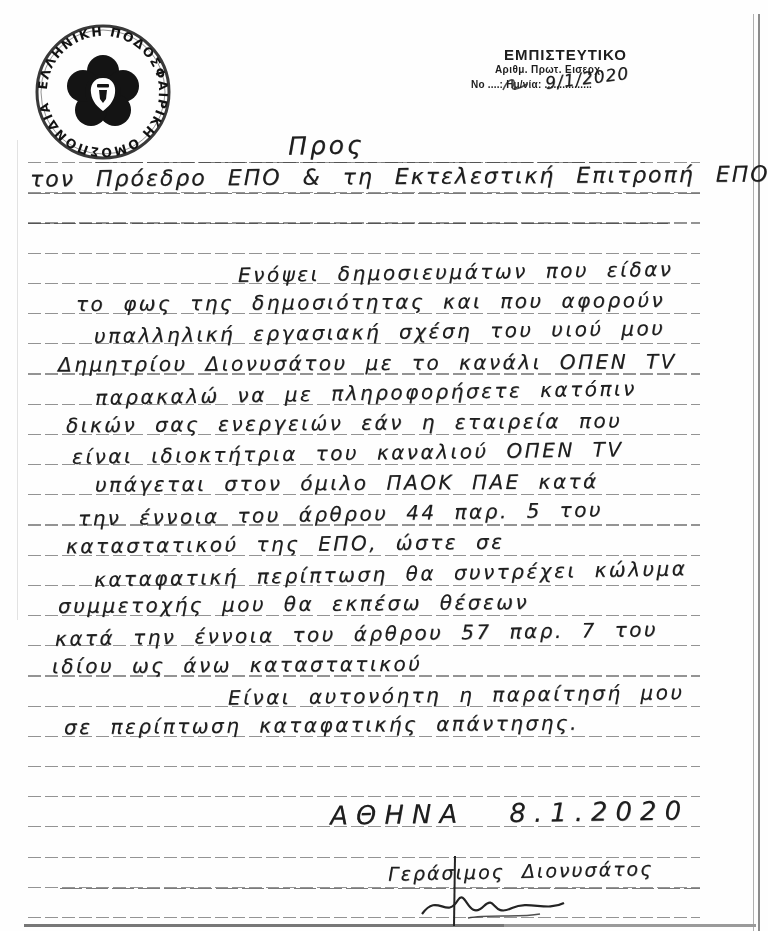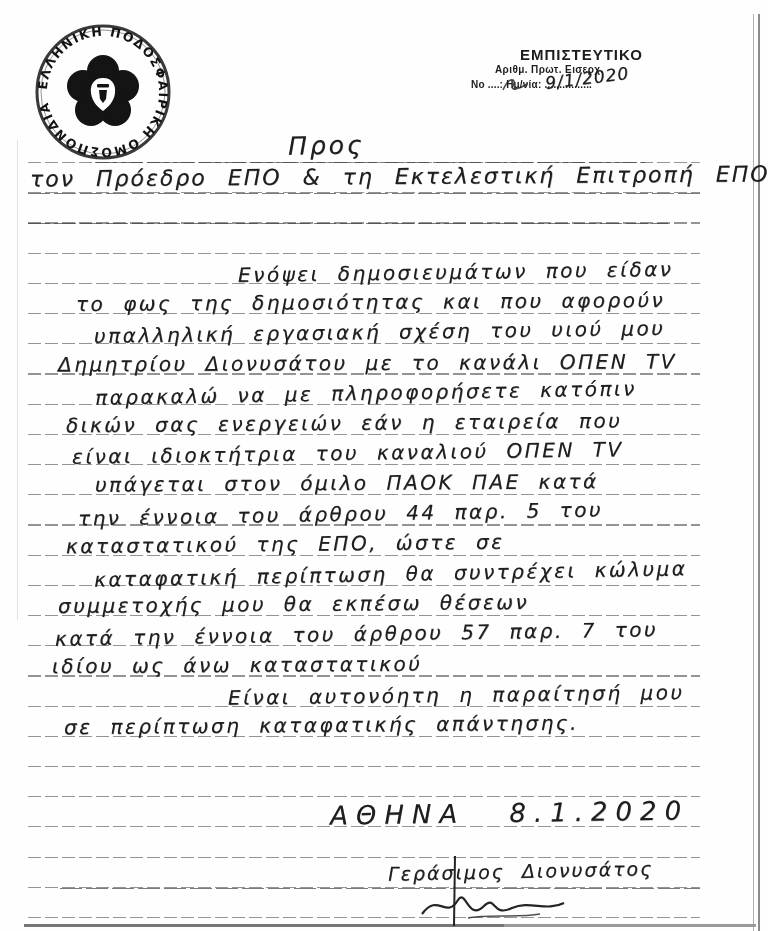--- a/index.html
+++ b/index.html
@@ -25,21 +25,21 @@
 
   
   .edge-r1{position:absolute;top:14px;bottom:0;left:753px;width:1px;background:#b0b0b0;}
   .edge-r2{position:absolute;top:14px;bottom:0;left:758px;width:2px;background:#8c8c8c;}
   .edge-b{position:absolute;left:24px;top:924px;width:732px;height:2.5px;background:#9a9a9a;}
   .edge-b2{position:absolute;left:24px;top:924px;width:480px;height:3px;background:#777;}
   .edge-l{position:absolute;left:17px;top:140px;width:1px;height:480px;background:#e2e2e2;}
 
   
   .hdr{position:absolute;color:#1d1d1d;}
-  .hdr-conf{left:520px;top:46px;font-size:15px;font-weight:bold;letter-spacing:1px;}
+  .hdr-conf{left:504px;top:46px;font-size:15px;font-weight:bold;letter-spacing:1px;}
   .hdr-prot{left:495px;top:64px;font-size:10px;font-weight:bold;letter-spacing:.4px;}
   .hdr-num{left:471px;top:79px;font-size:10px;font-weight:bold;letter-spacing:.2px;text-align:center;}
 
   
   .hw{
     position:absolute;
     font-family:"DejaVu Sans", sans-serif;
     font-style:italic;
     color:#1e1e1e;
     white-space:nowrap;

